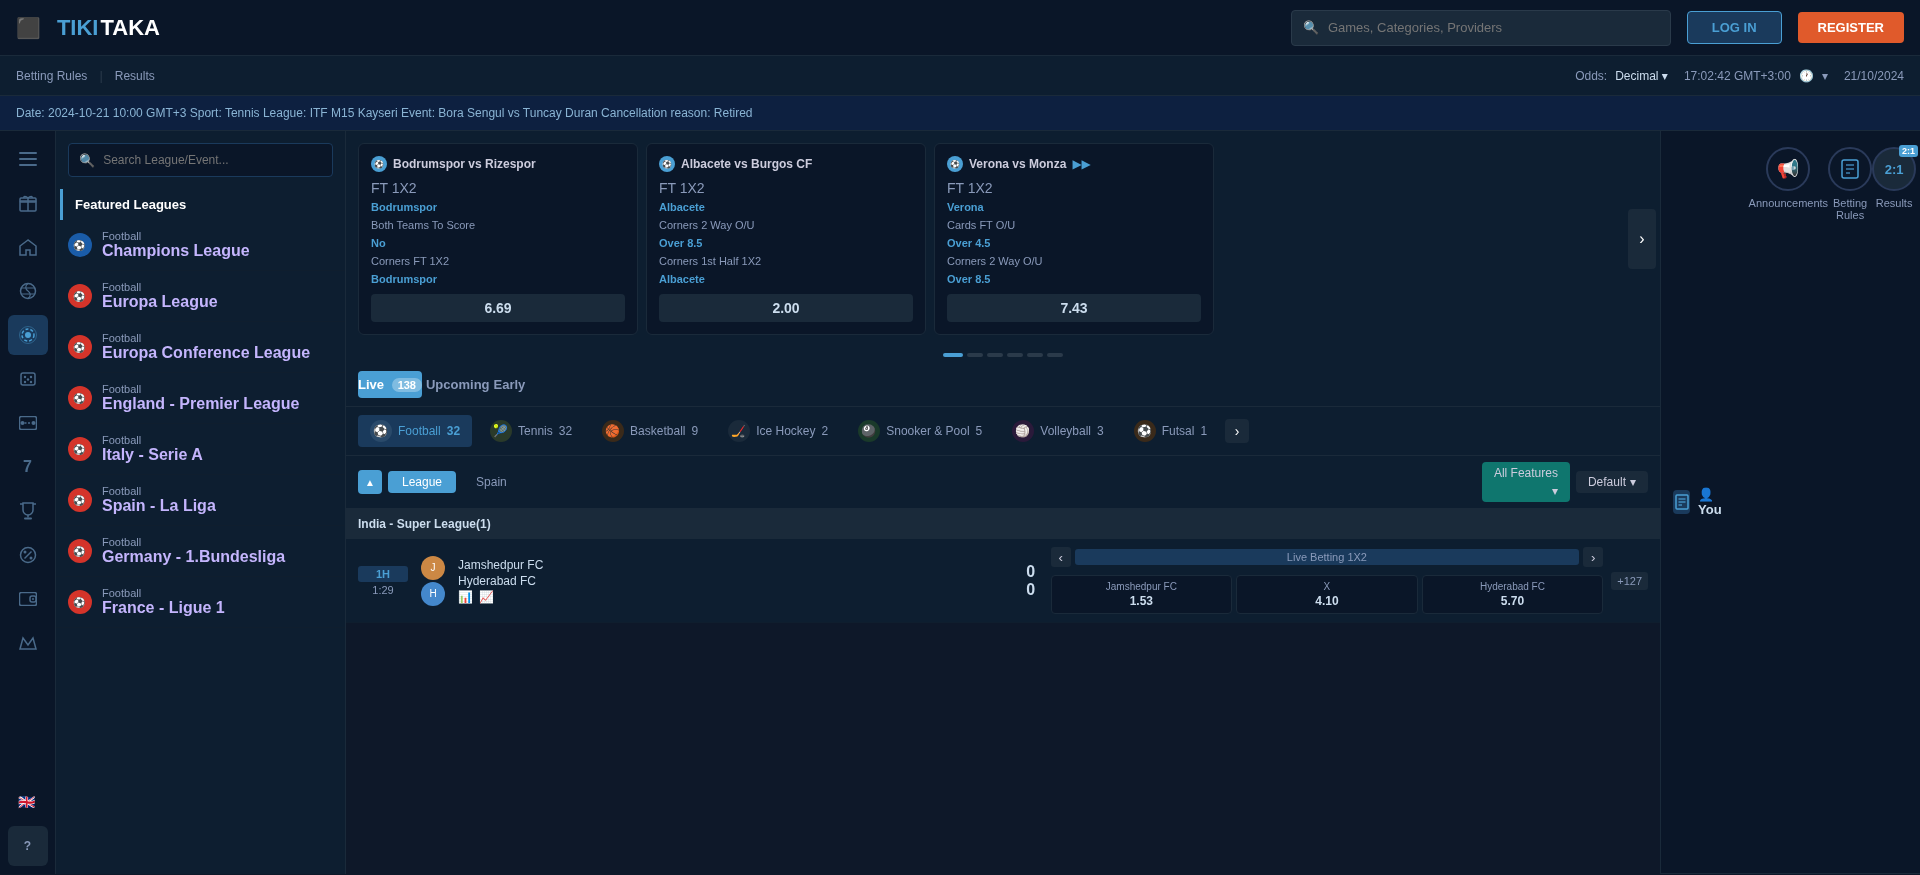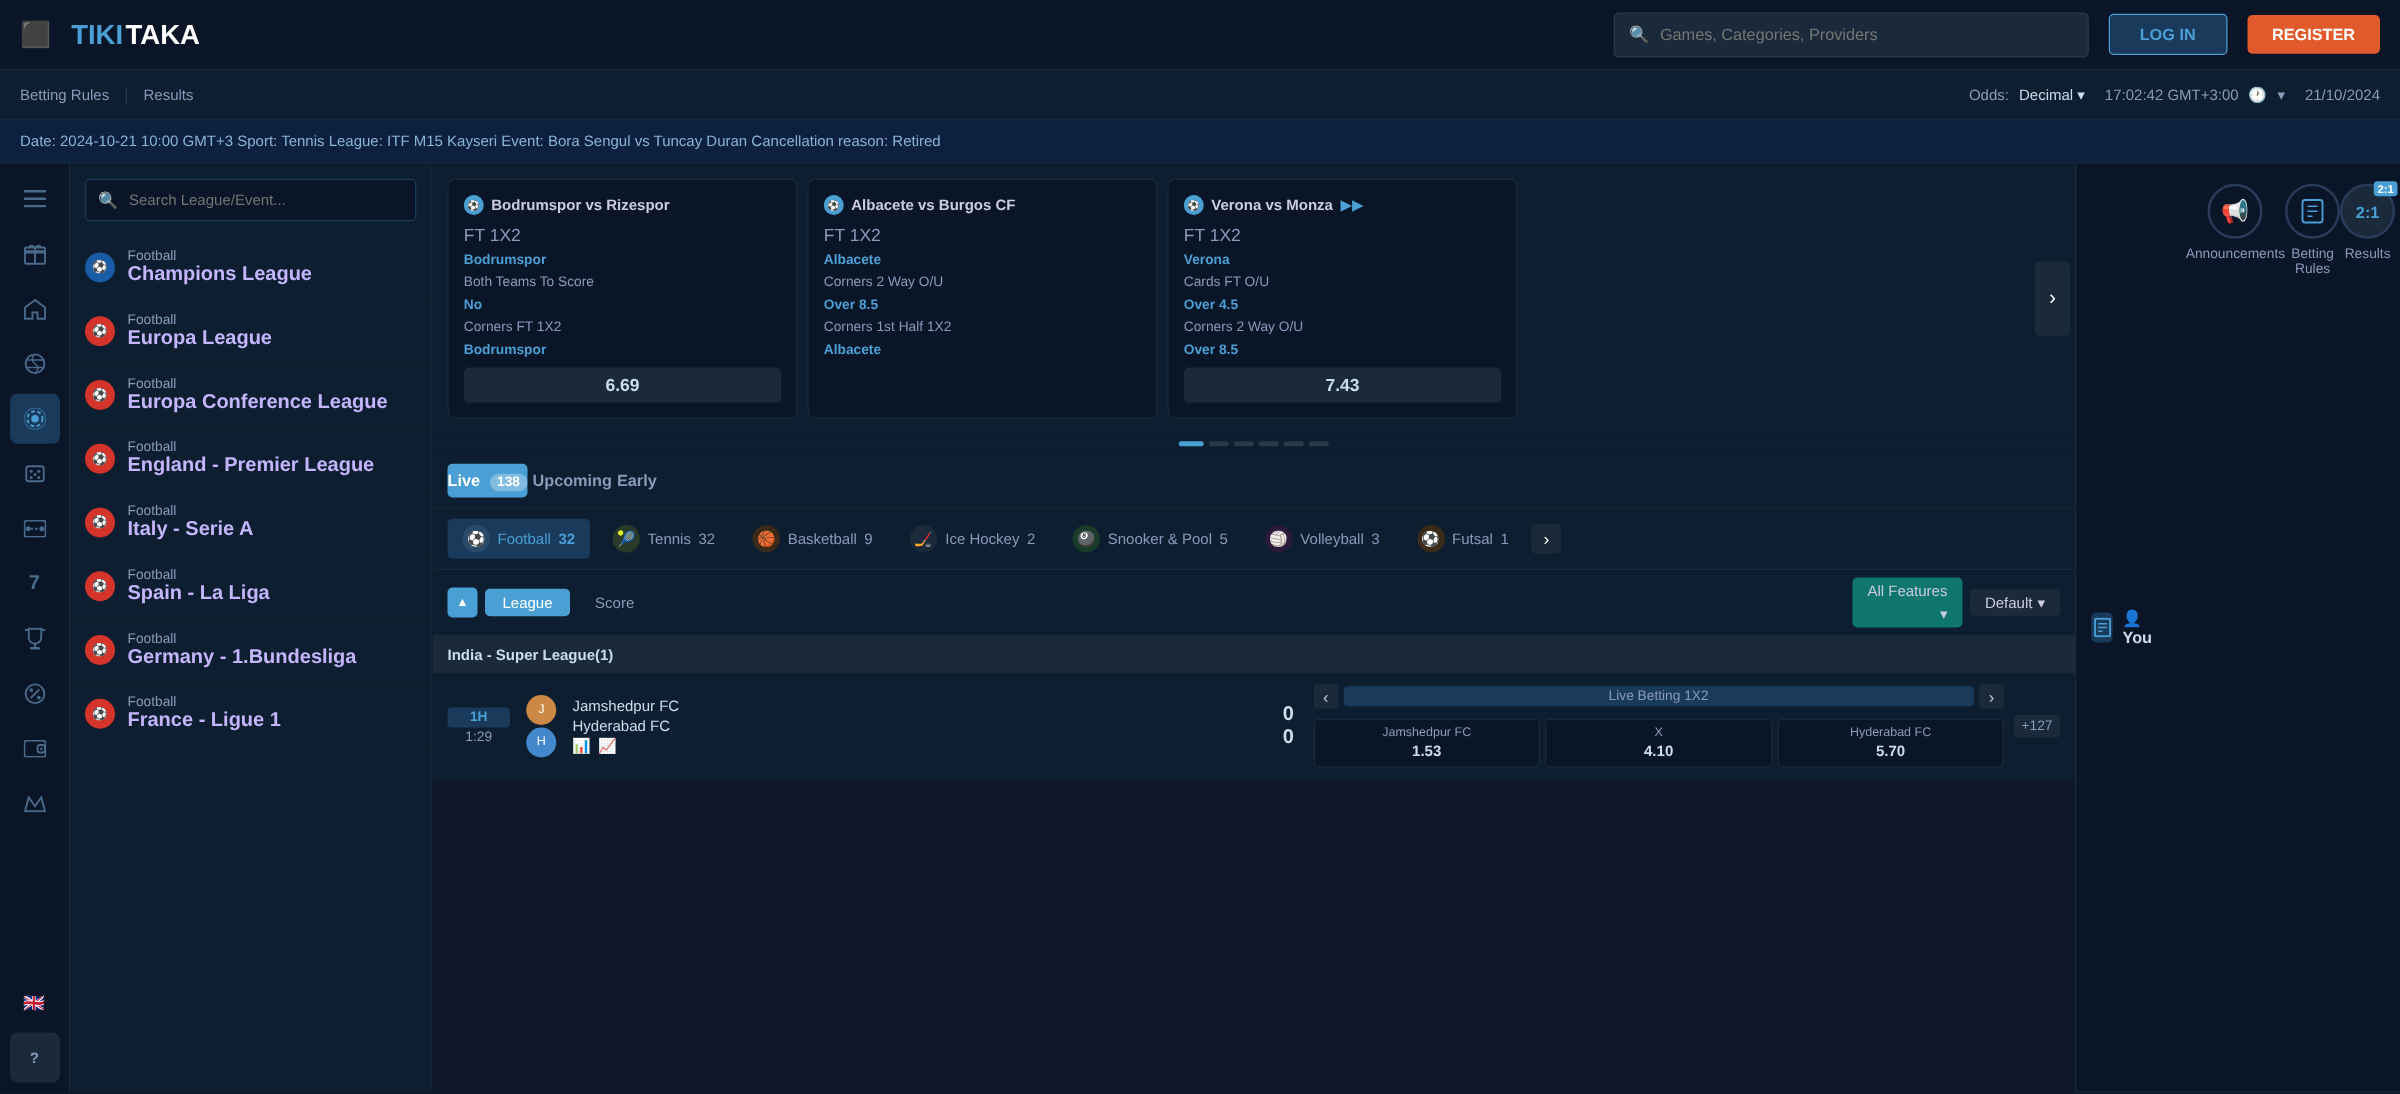--- a/index.html
+++ b/index.html
@@ -682,20 +682,23 @@
     <div class="icon-btn" style="background:#1a2a3a;color:#8a9aba;font-size:12px;font-weight:700;">?</div>
   </div>
 
   <div class="leagues-sidebar">
     <div class="leagues-search">
       <div class="search-input-wrap">
         <span>🔍</span>
         <input type="text" placeholder="Search League/Event..." style="">
       </div>
     </div>
+    <div class="featured-title">
+      <span>Featured Leagues</span>
+    </div>
 
     <div class="league-item">
       <div class="league-icon blue">⚽</div>
       <div class="league-info">
         <span class="league-sport">Football</span>
         <span class="league-name">Champions League</span>
       </div>
     </div>
     <div class="league-item">
       <div class="league-icon">⚽</div>
@@ -794,20 +797,21 @@
         </div>
         <div class="match-row">
           <span class="match-highlight">Over 8.5</span>
         </div>
         <div class="match-row">
           <span class="match-label">Corners 1st Half 1X2</span>
         </div>
         <div class="match-row">
           <span class="match-highlight">Albacete</span>
         </div>
+        <div class="match-odds">2.00</div>
       </div>
 
       <div class="match-card">
         <div class="match-card-header">
           <div class="match-league-icon">⚽</div>
           <span class="match-title">Verona vs Monza</span>
           <span class="video-icon">▶▶</span>
         </div>
         <div class="match-row">
           <span class="ft-badge">FT 1X2</span>
@@ -886,21 +890,21 @@
         <span>Futsal</span>
         <span>1</span>
       </div>
       <button class="nav-arrow" style="position:relative;width:24px;height:24px;font-size:14px;right:auto;top:auto;transform:none;flex-shrink:0;">›</button>
     </div>
 
     <div class="filter-bar">
       <div class="filter-left">
         <div class="collapse-btn">▲</div>
         <button class="toggle-btn active">League</button>
-        <button class="toggle-btn">Score</button>
+        <button class="toggle-btn">Spain</button>
       </div>
       <div class="filter-right">
         <button class="features-btn">
           <span>All Features</span>
           <span>▾</span>
         </button>
         <button class="default-btn">
           <span>Default</span>
           <span>▾</span>
         </button>

